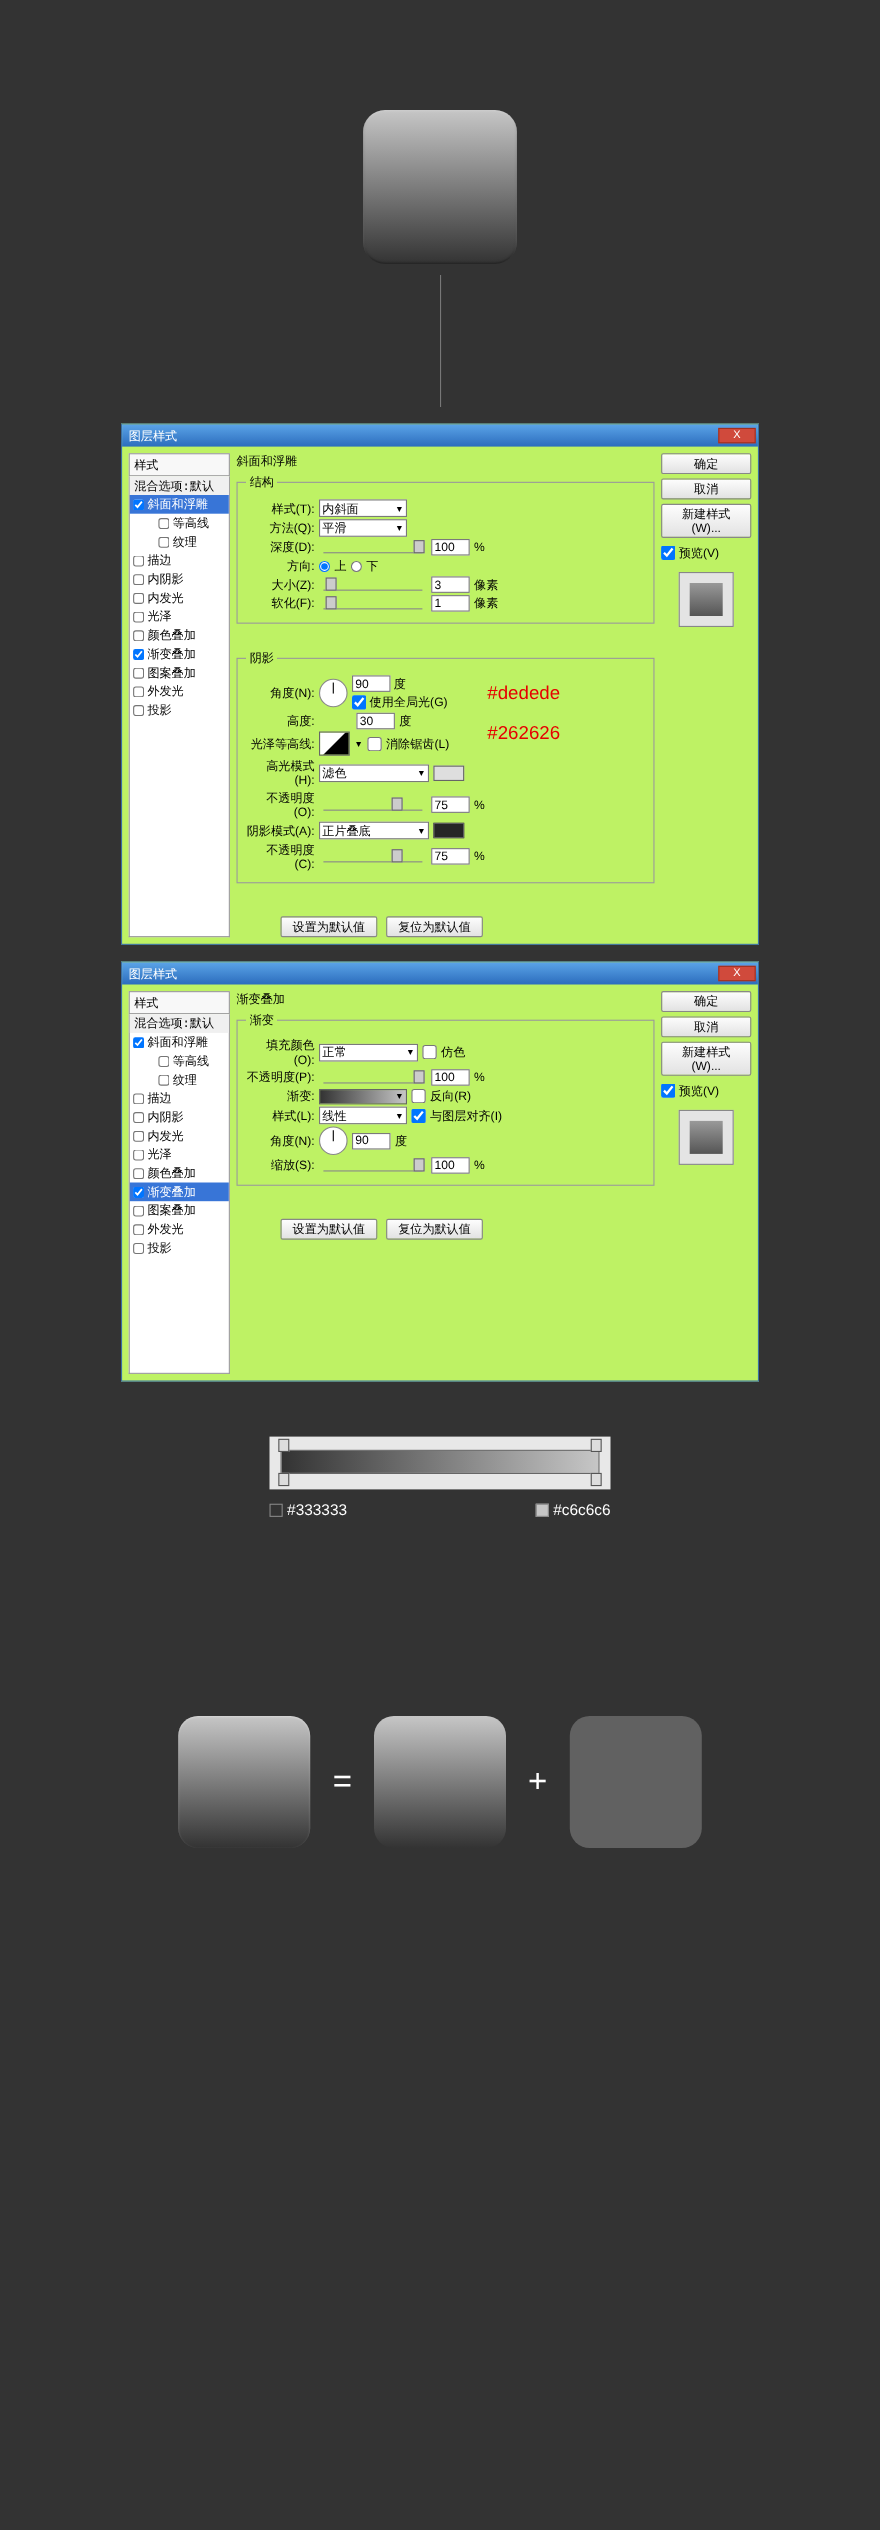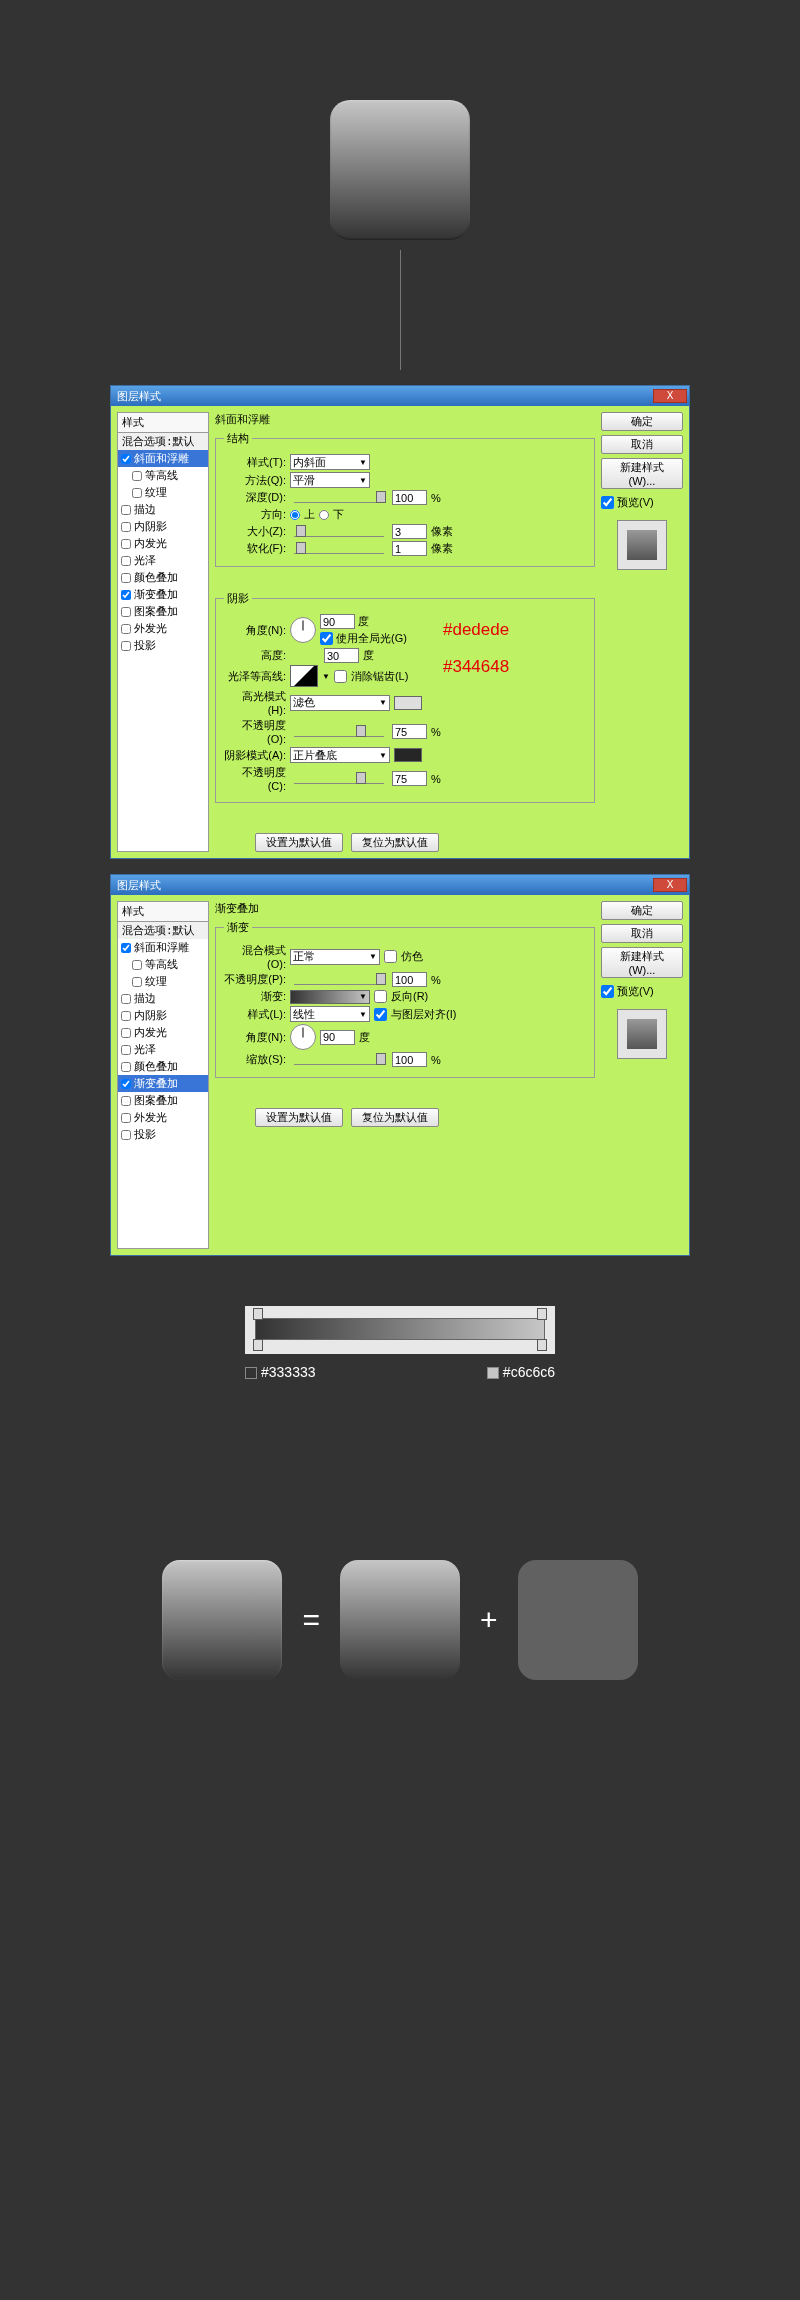--- a/index.html
+++ b/index.html
@@ -88,21 +88,21 @@
   }
   .style-row {
     display: flex;
     align-items: center;
     padding: 1px 3px;
     font-size: 11px;
     gap: 3px;
   }
   .style-row.blend { background: #f0f0f0; padding-left: 4px; font-family: Liberation Mono, monospace; }
   .style-row.selected { background: #3875d7; color: #fff; }
-  .style-row.indent { padding-left: 14px; }
+  .style-row.indent { padding-left: 26px; }
   .style-row input[type=checkbox] {
     width: 10px;
     height: 10px;
   }
   .main-panel {
     flex: 1;
     position: relative;
   }
   .group-title {
     font-size: 11px;
@@ -496,21 +496,21 @@
               <span>%</span>
           </div>
         </fieldset>
 
         <div class="bottom-buttons">
           <div class="btn">设置为默认值</div>
           <div class="btn">复位为默认值</div>
         </div>
 
         <div class="annot" style="top:208px;left:228px">#dedede</div>
-        <div class="annot" style="top:245px;left:228px">#344648</div>
+        <div class="annot" style="top:245px;left:228px">#262626</div>
       </div>
 
       <div class="right-panel">
         <div class="btn">确定</div>
         <div class="btn">取消</div>
         <div class="btn">新建样式(W)...</div>
         <div class="preview-check">
             <input type="checkbox" checked="" style="">
             <span>预览(V)</span>
           </div>
@@ -580,21 +580,21 @@
               <span>投影</span>
             </div>
         </div>
       </div>
 
       <div class="main-panel">
         <div class="group-title">渐变叠加</div>
         <fieldset>
           <legend>渐变</legend>
           <div class="field-row">
-              <span class="label">混合模式(O):</span>
+              <span class="label">填充颜色(O):</span>
             <div class="select-box" style="width:90px">
                 <span>正常</span>
                 <span class="arrow">▼</span>
               </div>
             <input type="checkbox" style="">
               <span>仿色</span>
           </div>
           <div class="field-row">
               <span class="label">不透明度(P):</span>
             <span class="slider s100"></span>

